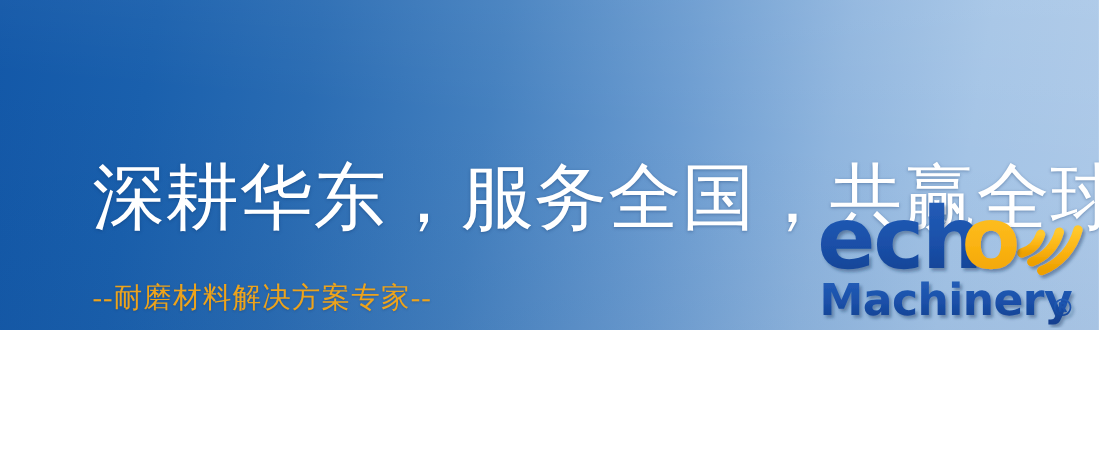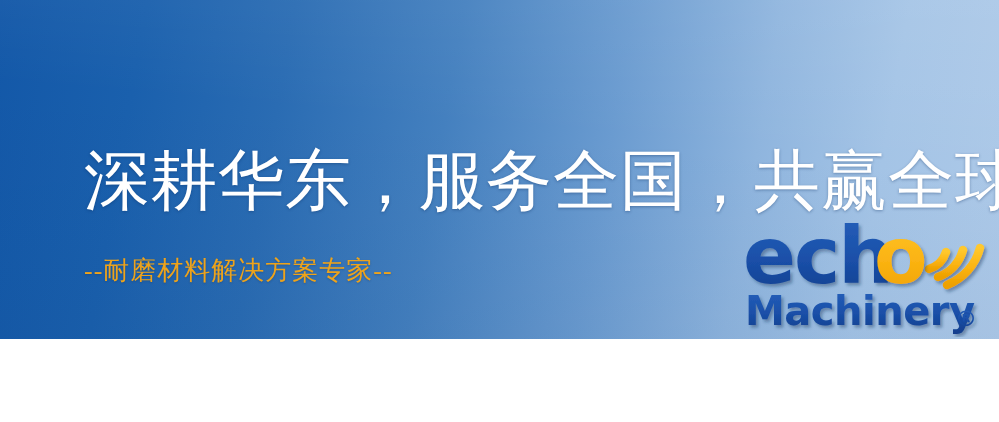--- a/index.html
+++ b/index.html
@@ -4,21 +4,21 @@
 <style>
   html, body {
     margin: 0;
     padding: 0;
     background: #ffffff;
   }
 
   #banner {
     position: relative;
     width: 999px;
-    height: 339px;
+    height: 300px;
     overflow: hidden;
     font-family: "Liberation Sans", sans-serif;
     
     background:
       linear-gradient(100deg,
         #1358a8 0%,
         #1a60ad 14%,
         #2a6cb3 28%,
         #4480bf 44%,
         #6a9bd0 60%,

